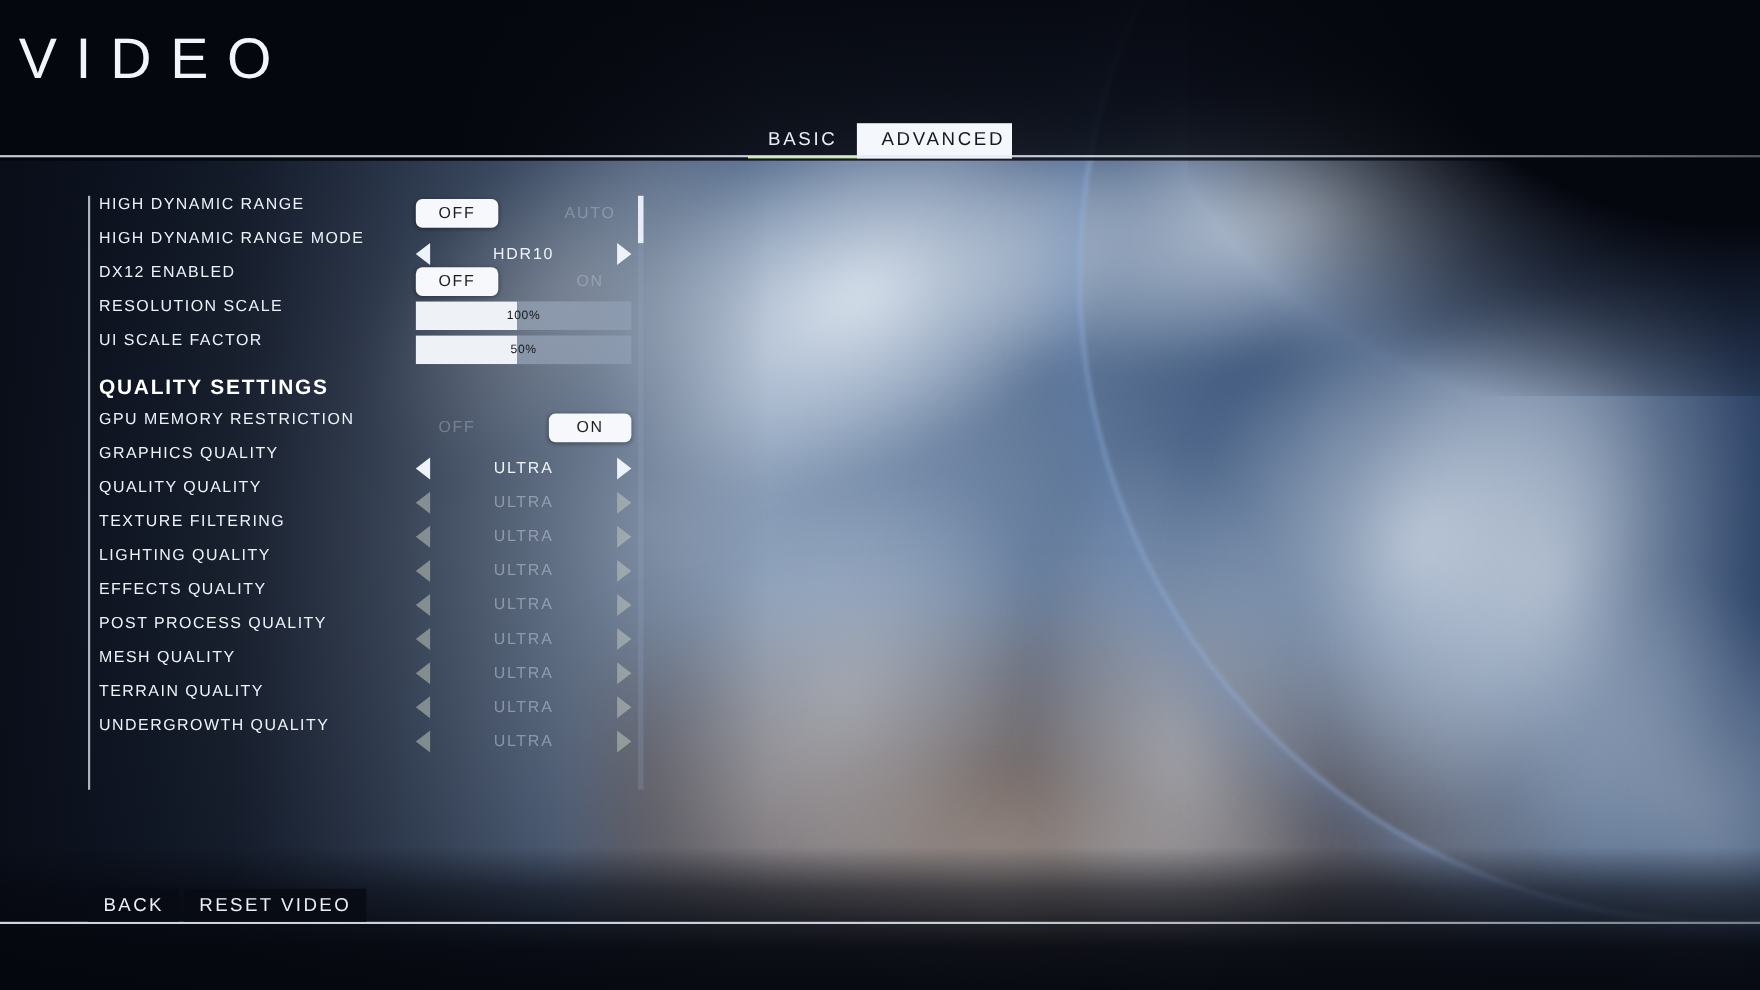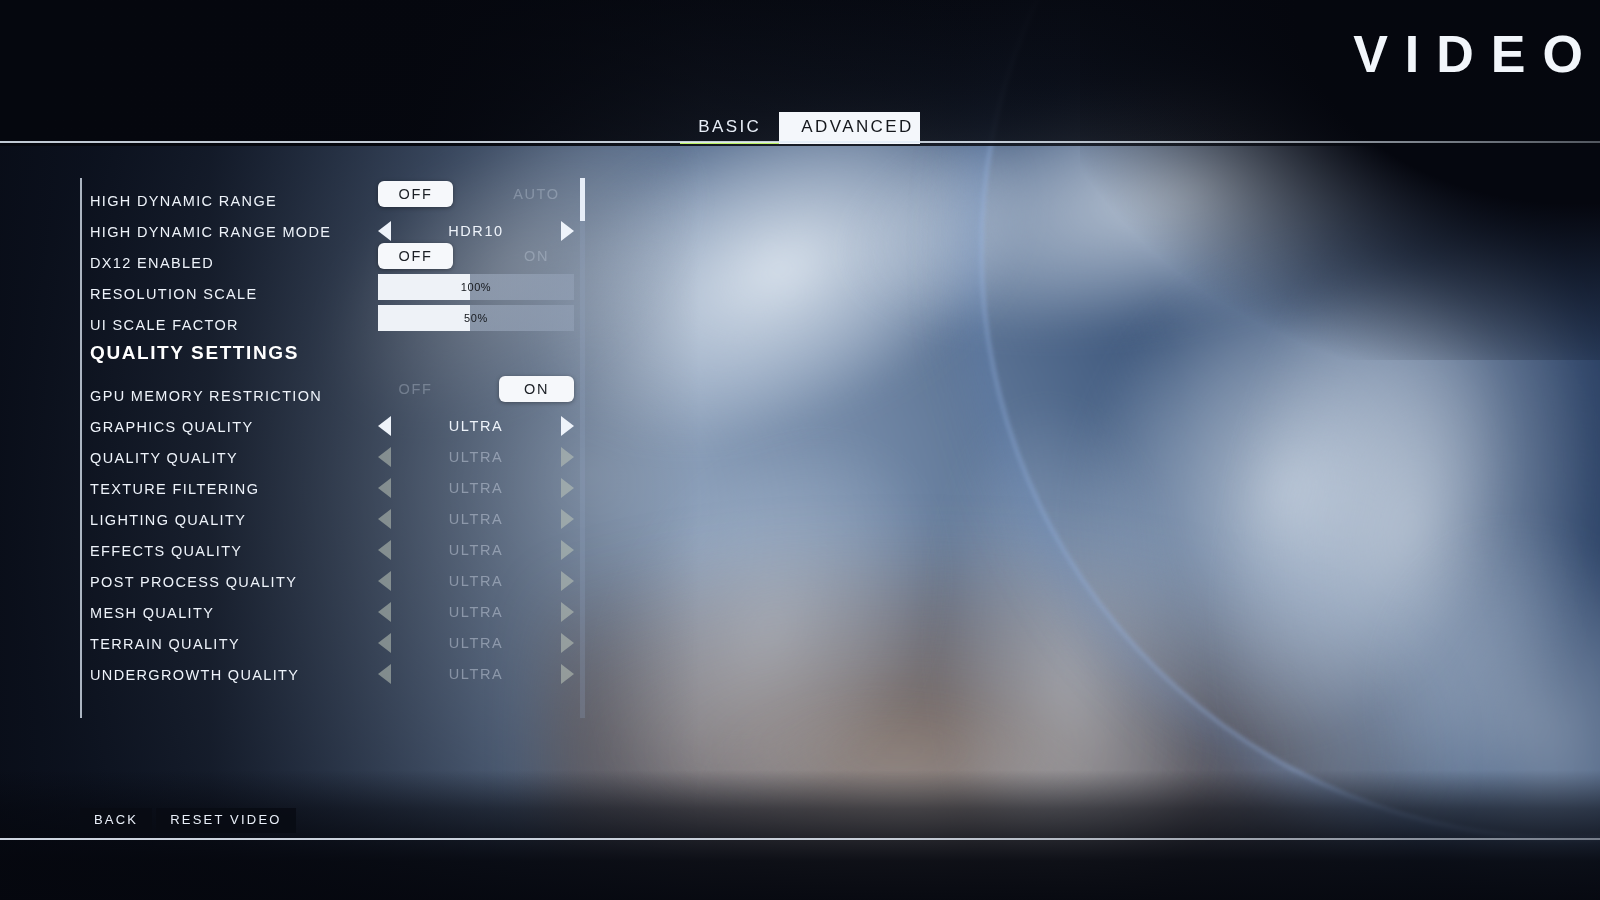--- a/index.html
+++ b/index.html
@@ -96,23 +96,23 @@
   }
   .shade-bottom {
     position: absolute; left: 0; bottom: 0; width: 100%; height: 130px;
     background: linear-gradient(to bottom, rgba(5,7,14,0.0) 0%, rgba(5,7,14,0.55) 30%, rgba(5,7,14,0.92) 70%, rgba(5,7,14,0.97) 100%);
   }
 
   
   .page-title {
     position: absolute;
     left: 0; top: 24px; width: 100%;
-    text-align: right;
+    text-align: left;
     font-size: 52px;
-    font-weight: 700;
+    font-weight: 400;
     letter-spacing: 17px;
     color: #f2f6fb;
     text-indent: 17px;
   }
   .tabs {
     position: absolute;
     left: 0; top: 112px; width: 100%;
     display: flex;
     justify-content: center;
     align-items: stretch;
@@ -149,21 +149,21 @@
     position: absolute;
     left: 0; top: 0; width: 2px; height: 540px;
     background: rgba(226,236,248,0.75);
   }
   .rows { position: absolute; left: 10px; top: 0; width: 496px; }
 
   .row {
     position: relative;
     height: 31px;
     display: flex;
-    align-items: flex-end;
+    align-items: flex-start;
   }
   .row-label {
     font-size: 14.5px;
     letter-spacing: 1.35px;
     color: #eef3fa;
     white-space: nowrap;
   }
 
   .section-header {
     height: 40px;
@@ -271,21 +271,21 @@
   }
   .footer-buttons {
     position: absolute;
     left: 80px; top: 808px;
     display: flex;
     gap: 4px;
   }
   .footer-btn {
     background: rgba(8,11,19,0.88);
     color: #e9eff8;
-    font-size: 13px;
+    font-size: 17px;
     letter-spacing: 2.2px;
     padding: 4px 14px 5px 14px;
     line-height: 1.25;
   }
 </style>
 </head>
 <body>
 
 <div id="screen">
 

